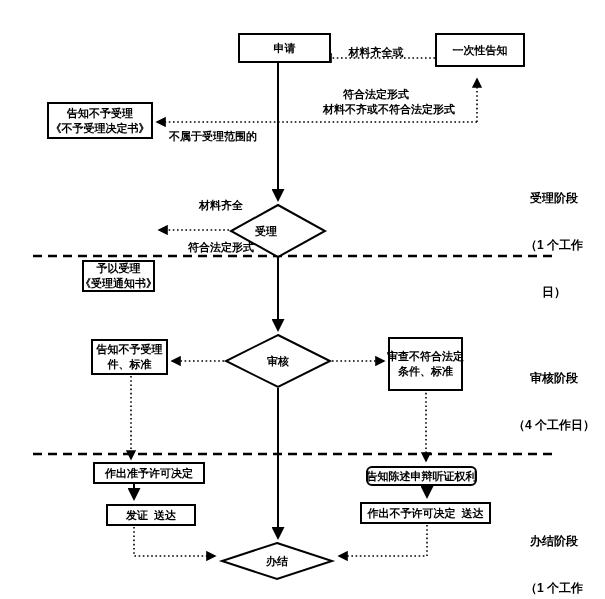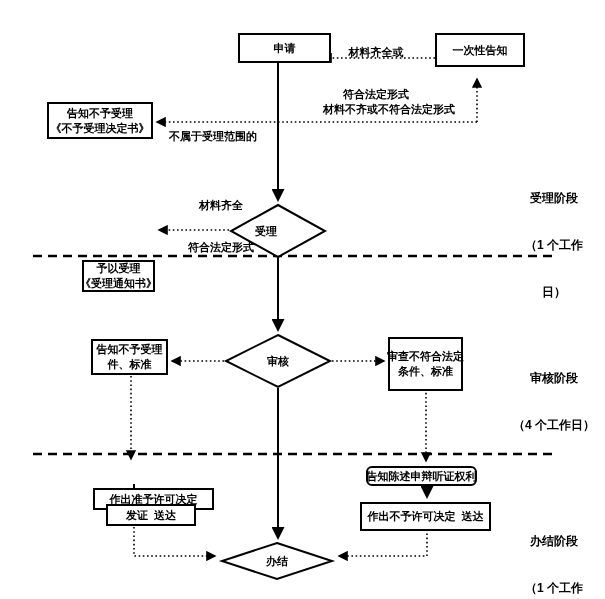--- a/index.html
+++ b/index.html
@@ -85,33 +85,33 @@
   <div class="box" style="left:91px;top:339px;width:77px;height:36px;">
     <div class="line">告知不予受理</div>
     <div class="line">件、标准</div>
   </div>
 
   <div class="box" style="left:388px;top:337px;width:75px;height:54px;">
     <div class="line">审查不符合法定</div>
     <div class="line">条件、标准</div>
   </div>
 
-  <div class="box" style="left:93px;top:488px;width:121px;height:22px;">
+  <div class="box" style="left:93px;top:462px;width:112px;height:22px;">
     <div class="line">作出准予许可决定</div>
   </div>
 
   <div class="box" style="left:88px;top:504px;width:90px;height:22px;margin-left:18px;">
     <div class="line">发证  送达</div>
   </div>
 
   <div class="box" style="left:366px;top:466px;width:111px;height:20px;border-radius:6px;">
     <div class="line">告知陈述申辩听证权利</div>
   </div>
 
-  <div class="box" style="left:360px;top:502px;width:131px;height:29px;">
+  <div class="box" style="left:360px;top:502px;width:131px;height:22px;">
     <div class="line">作出不予许可决定  送达</div>
   </div>
 
   <div class="dlabel" style="left:226px;top:224px;width:80px;">受理</div>
   <div class="dlabel" style="left:238px;top:354px;width:80px;">审核</div>
   <div class="dlabel" style="left:237px;top:554px;width:80px;">办结</div>
 
   <div class="elabel" style="left:322px;top:16px;width:108px;">
     <div>材料齐全或</div>
     <div>符合法定形式</div>

